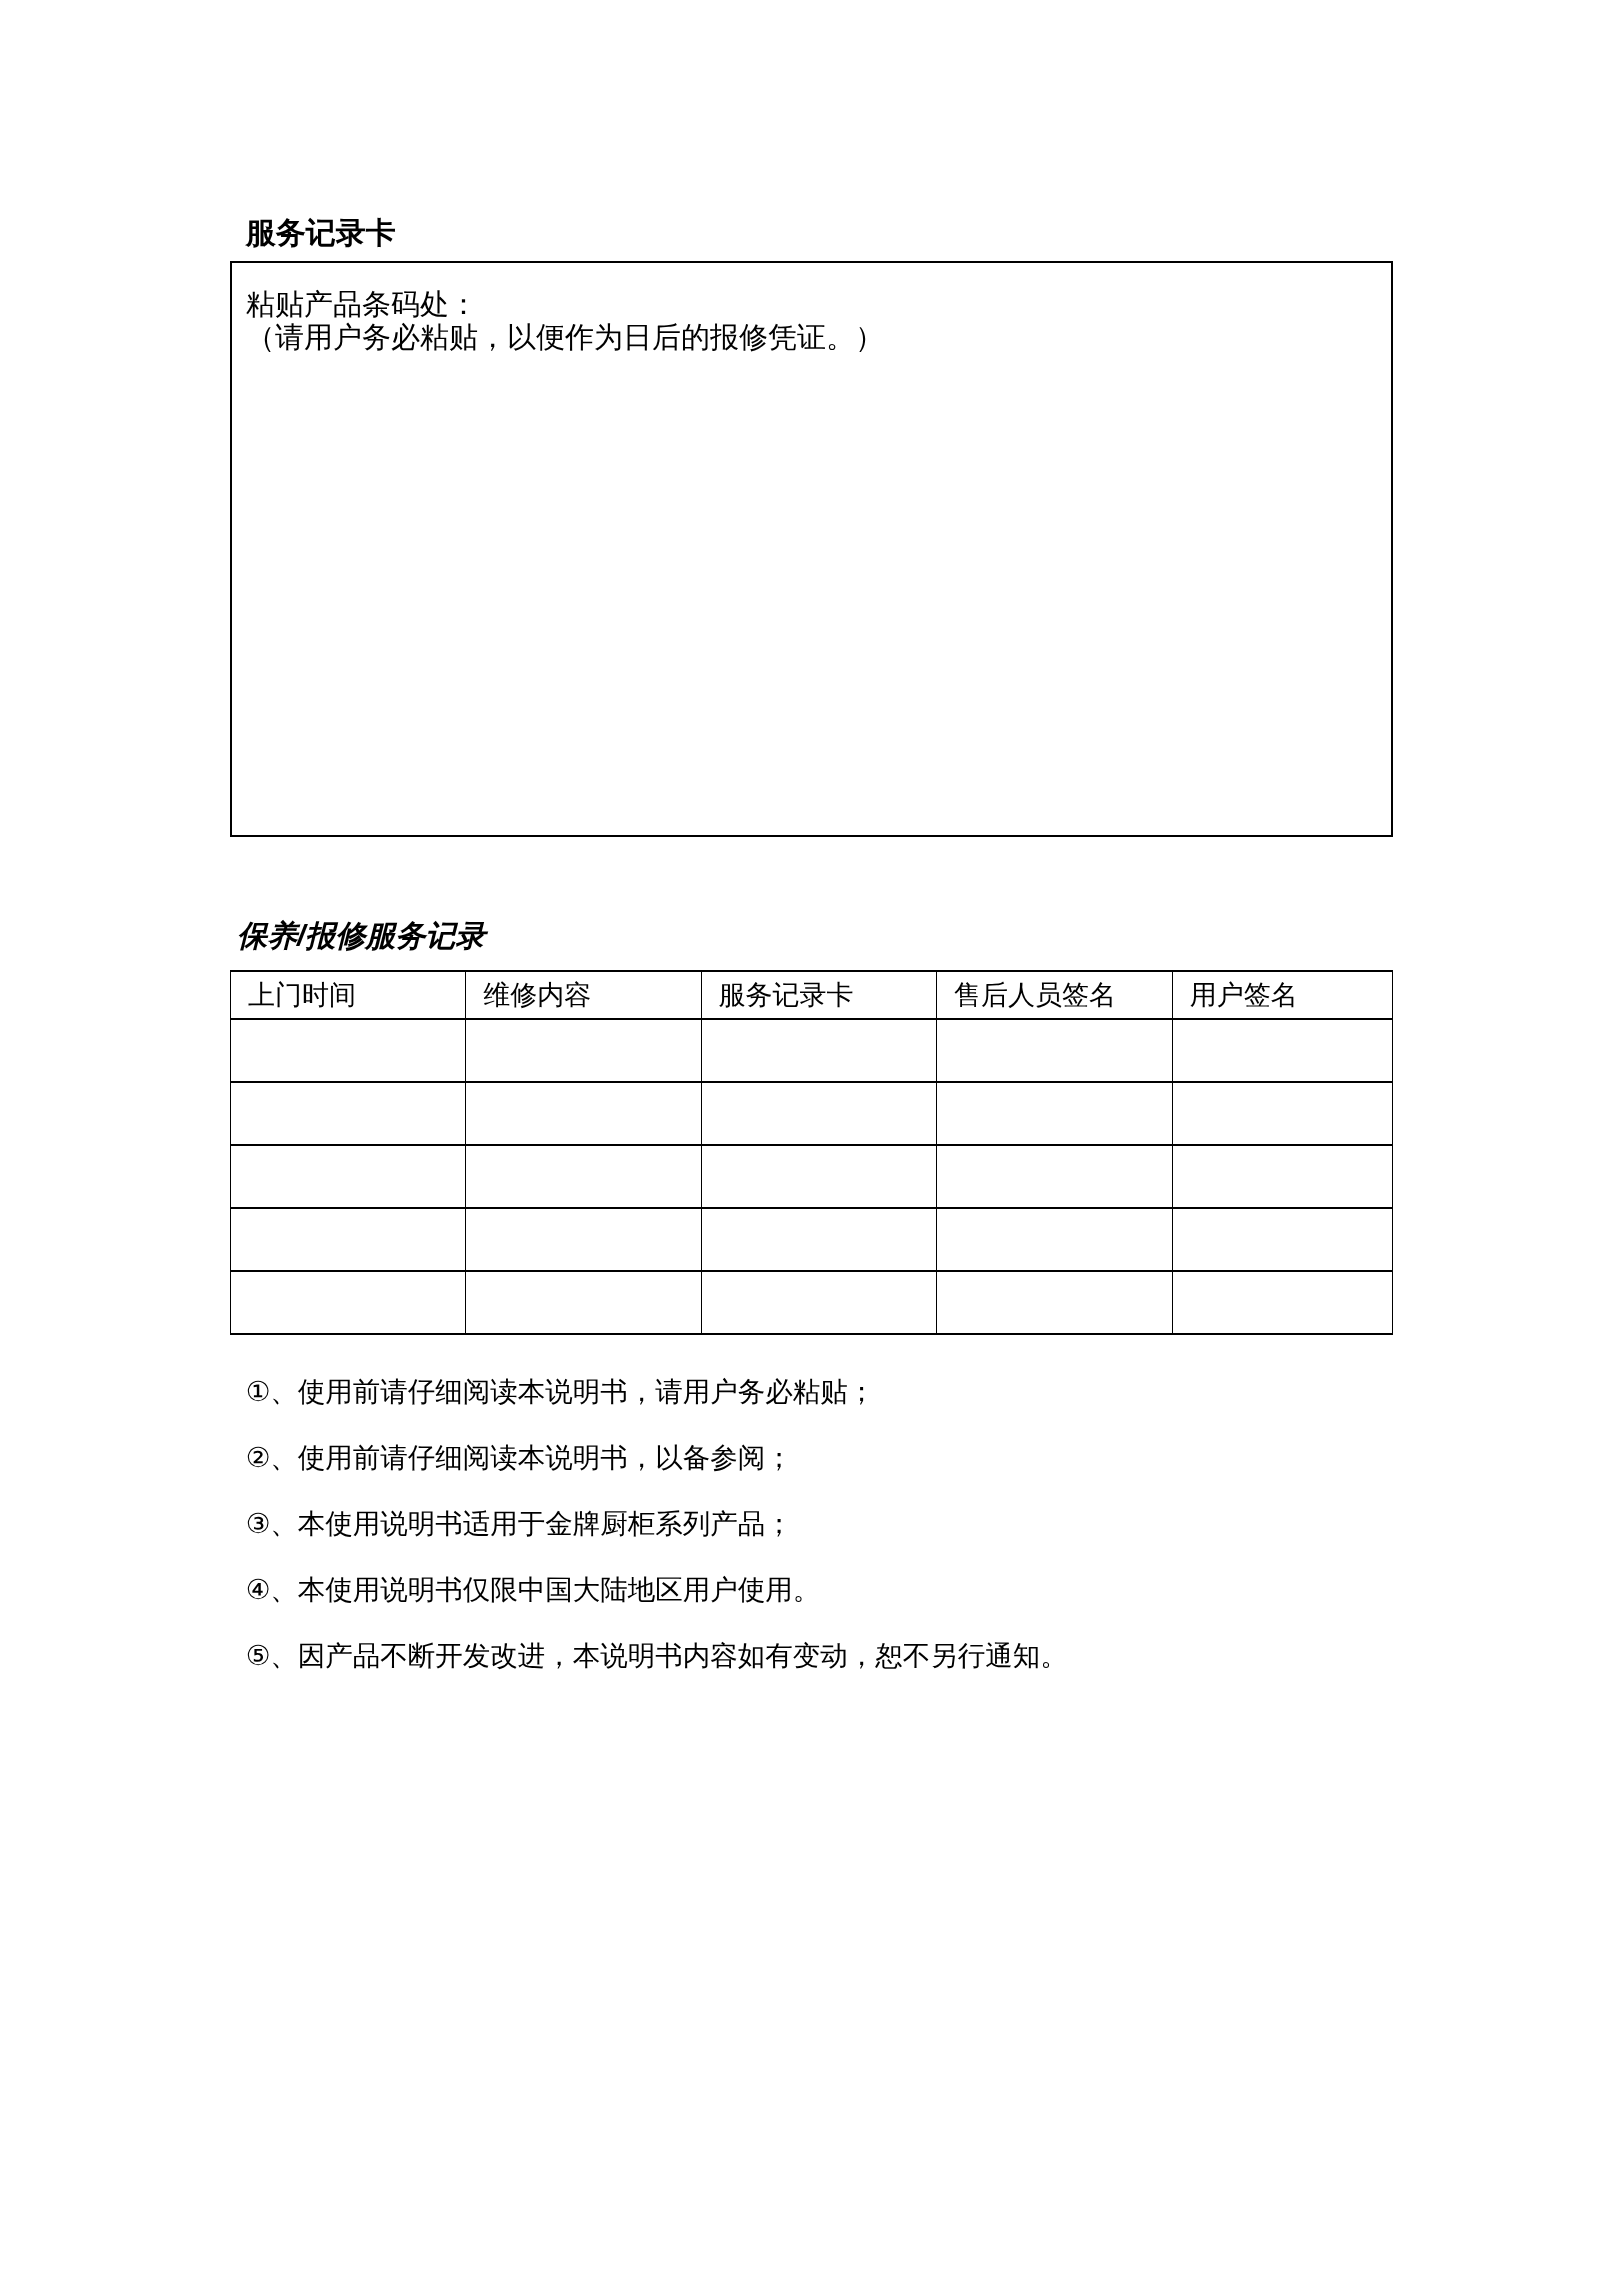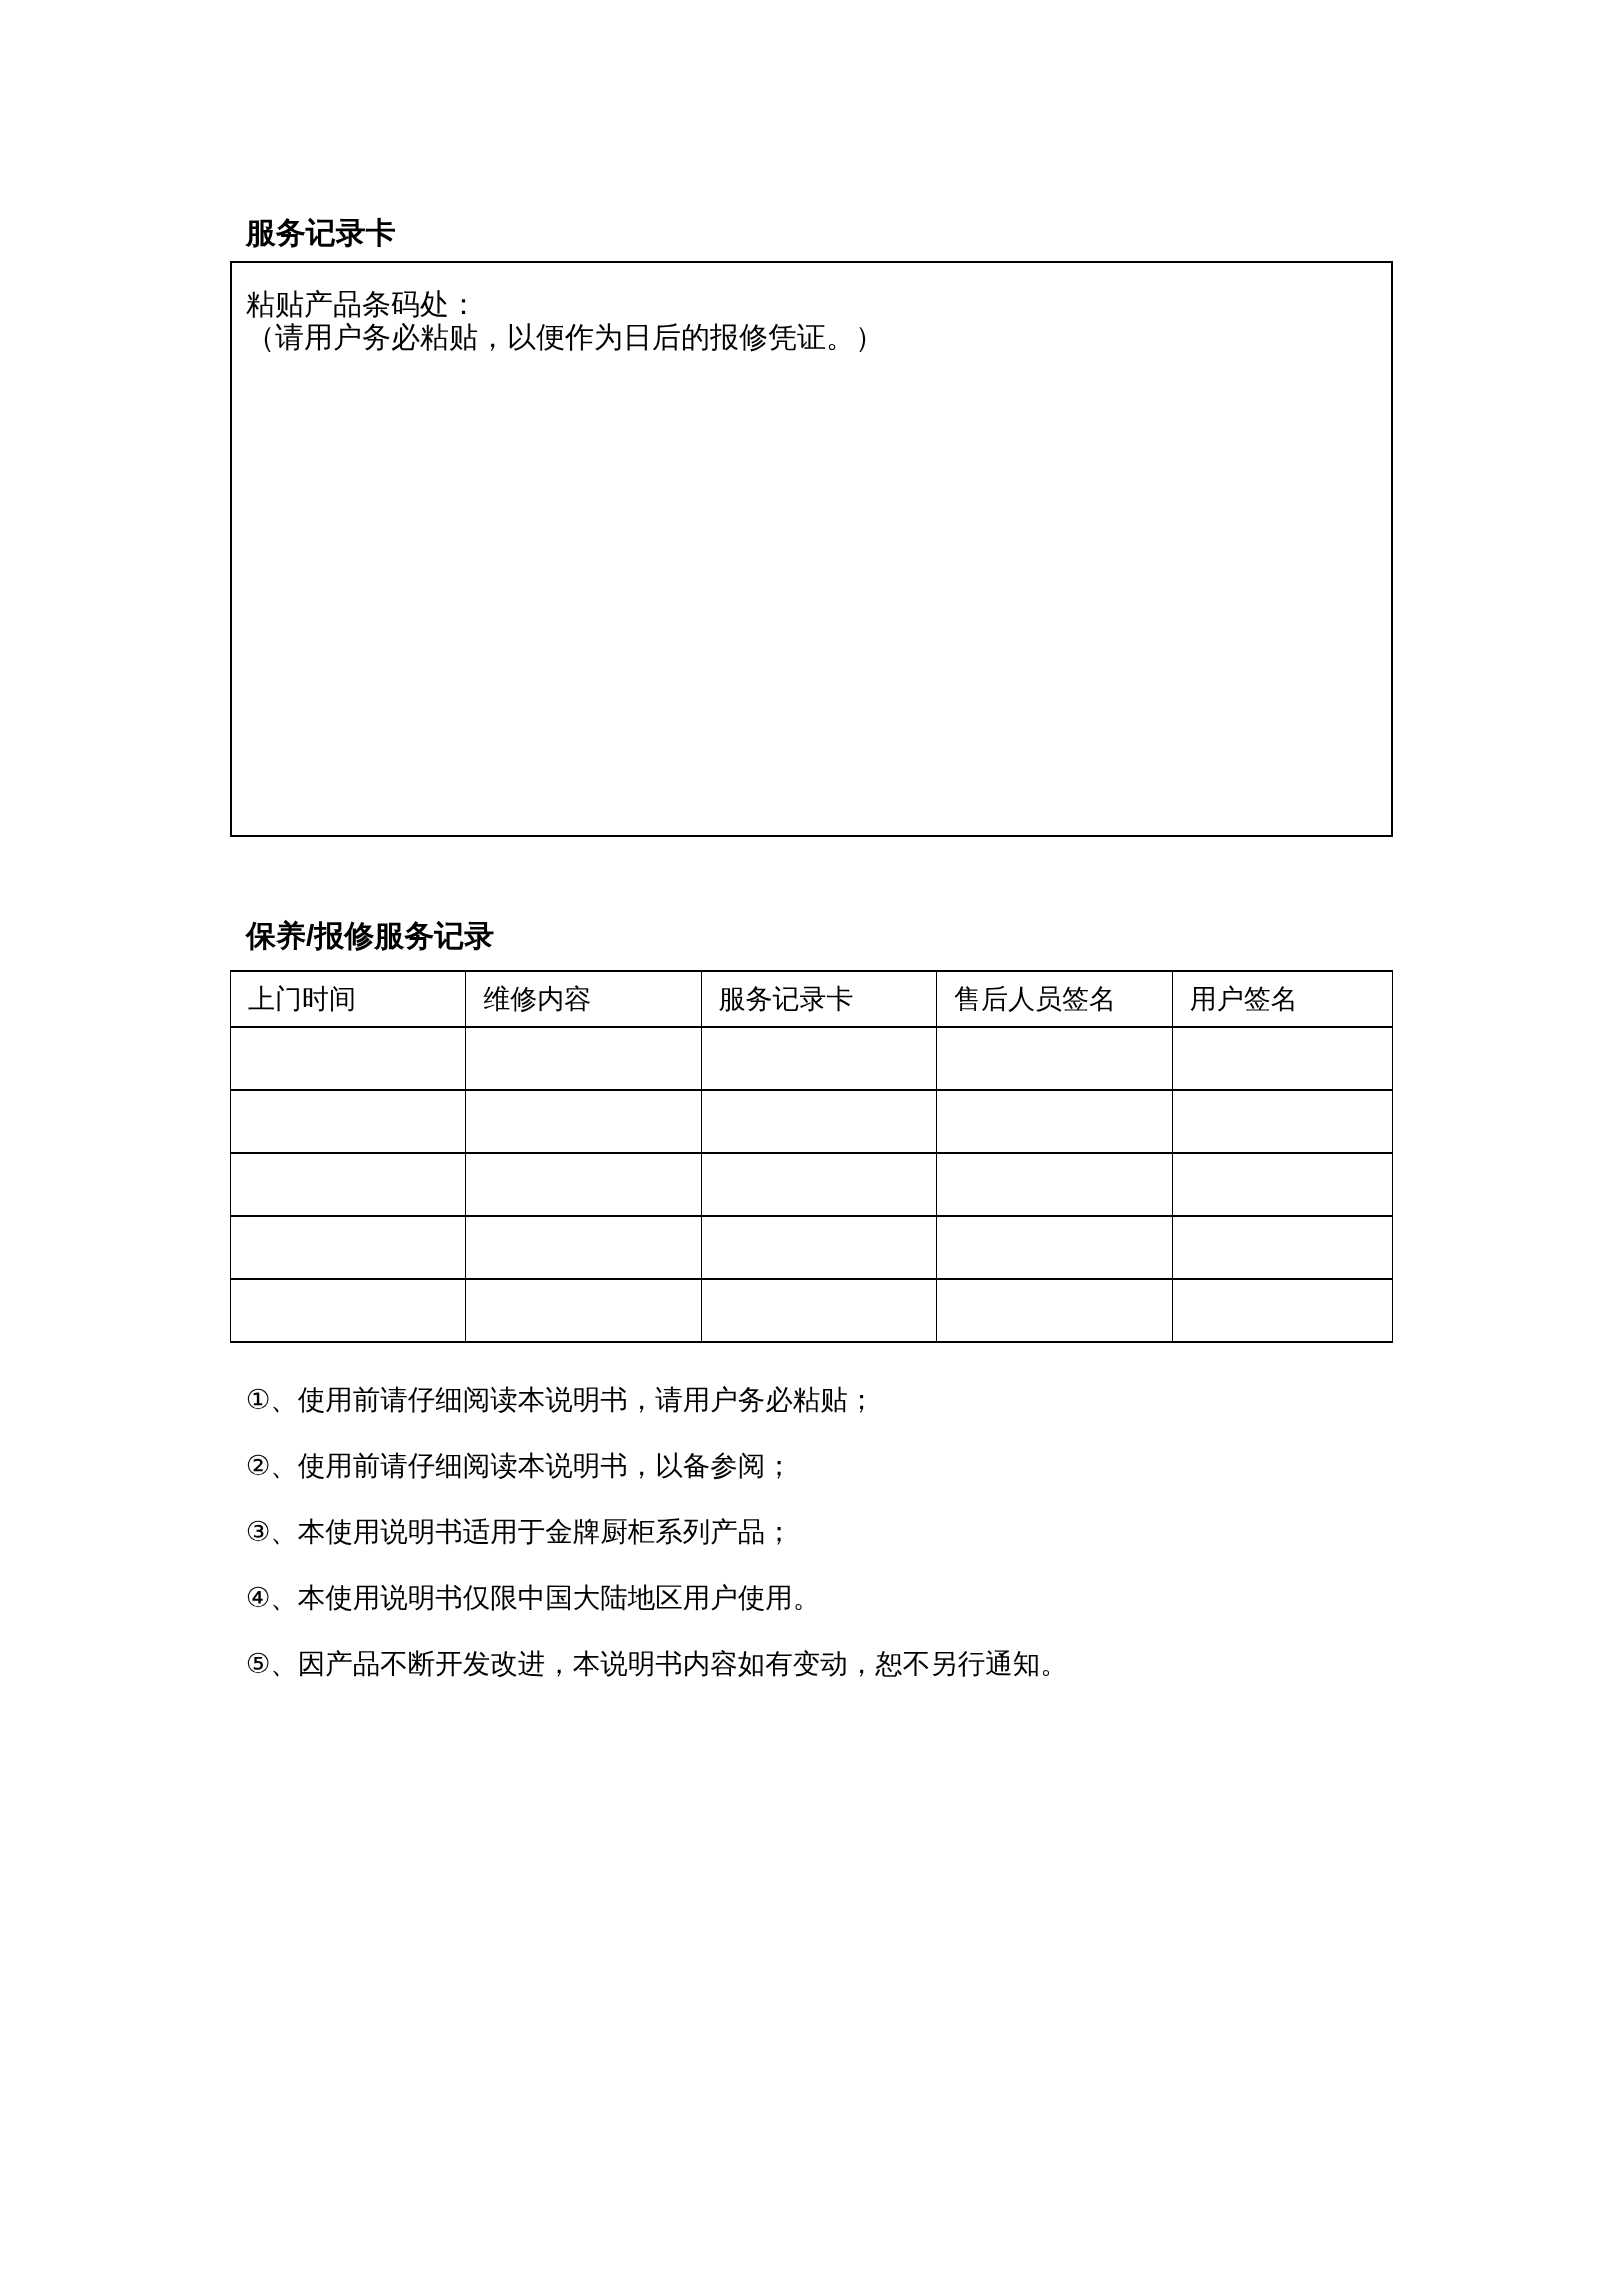--- a/index.html
+++ b/index.html
@@ -32,39 +32,40 @@
     padding: 25px 26px 0 14px;
   }
   .barcode-box p {
     font-size: 29px;
     line-height: 33px;
     margin: 0;
   }
   .barcode-box p.second-line {
   }
   .maint-title {
-    margin: 82px 0 17px 16px;
+    margin: 82px 0 17px 7px;
+    font-style: italic;
   }
   table.maintenance {
     width: 100%;
     border-collapse: collapse;
     table-layout: fixed;
   }
   table.maintenance th,
   table.maintenance td {
     border-left: 1.3px solid #000000;
     border-right: 1.3px solid #000000;
     border-top: 2.6px solid #000000;
     border-bottom: 2.6px solid #000000;
     box-sizing: border-box;
     padding: 0 0 0 17px;
     vertical-align: middle;
   }
   table.maintenance th {
-    height: 56px;
+    height: 48px;
     font-weight: normal;
     font-size: 27px;
     text-align: left;
   }
   table.maintenance td {
     height: 63px;
     font-size: 27px;
   }
   .other-title {
     font-size: 39px;

